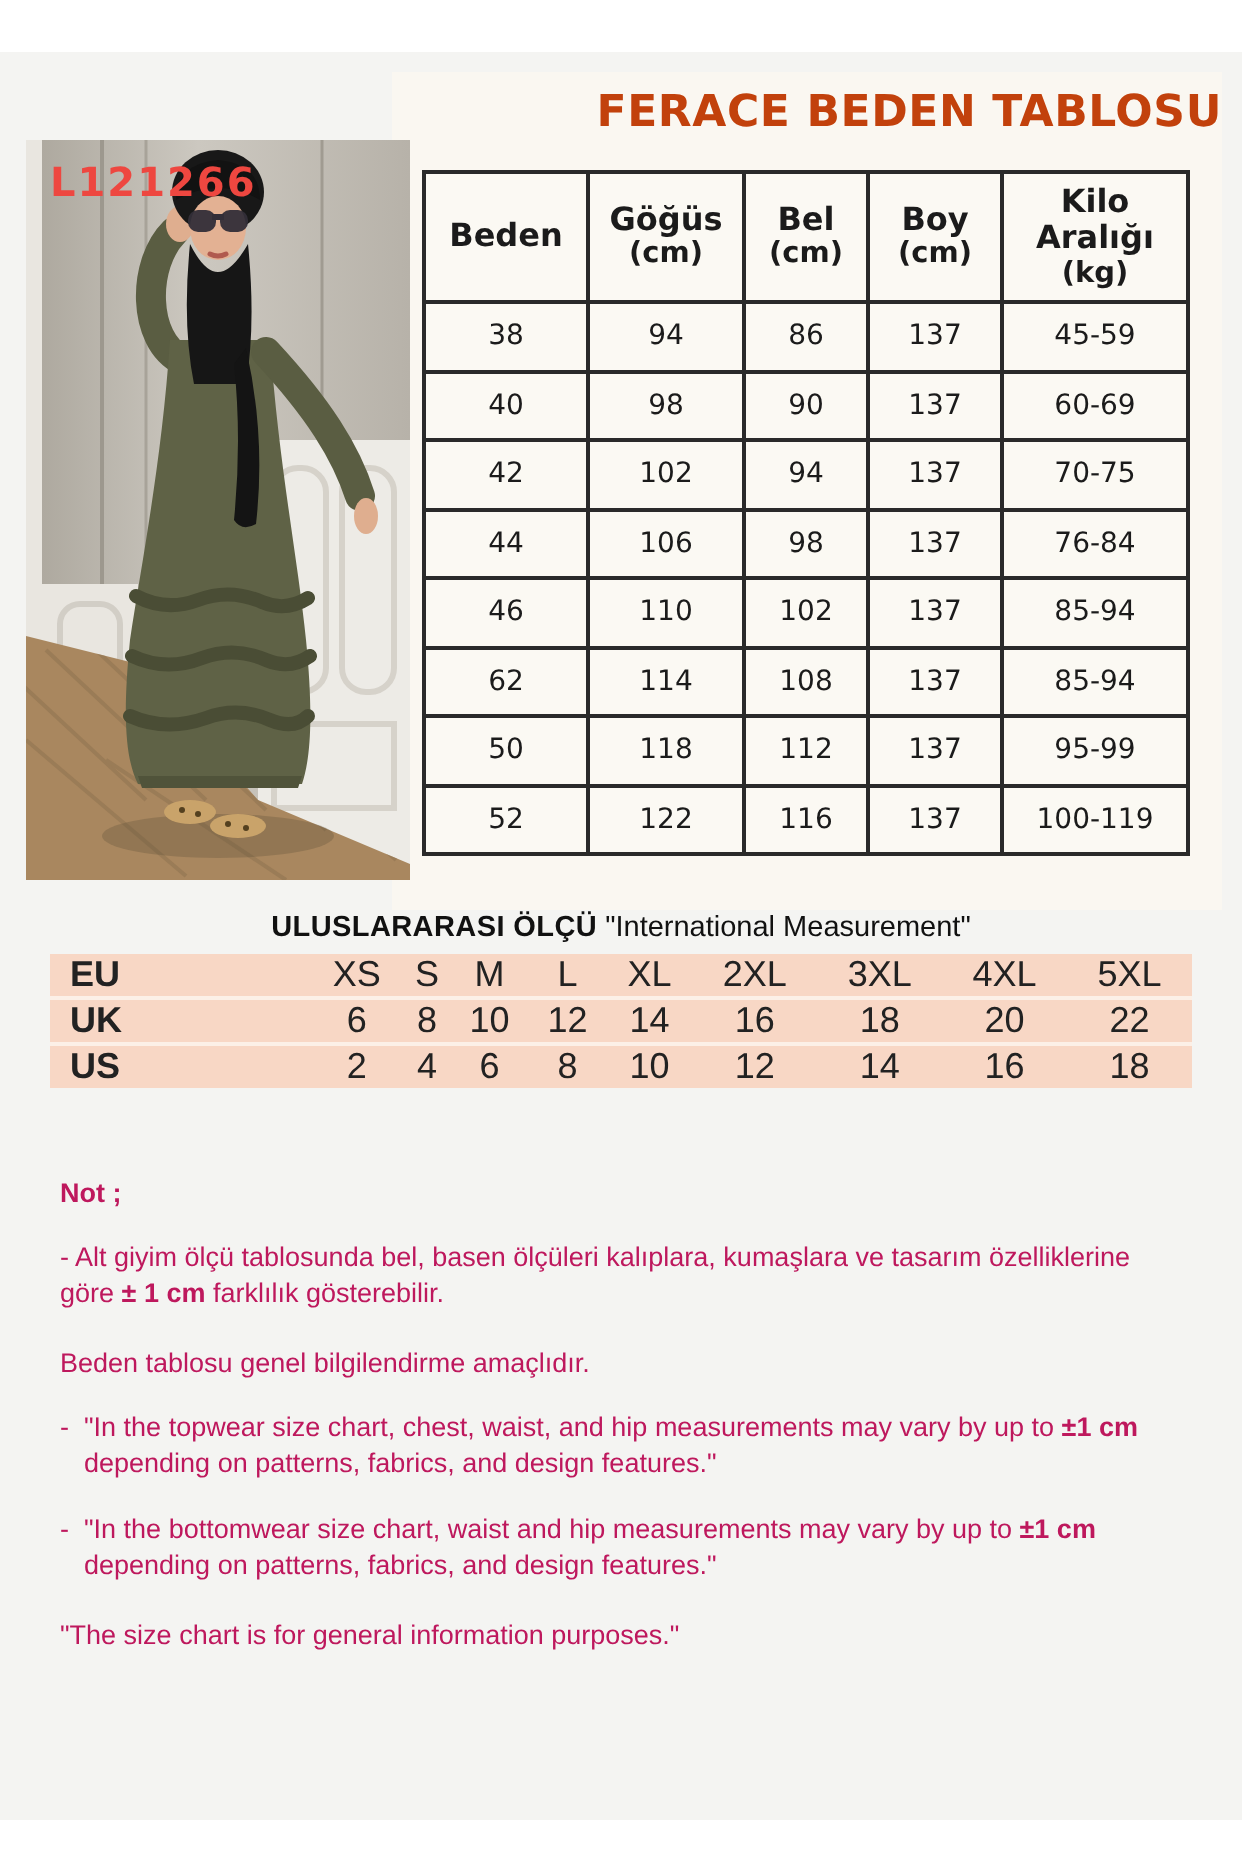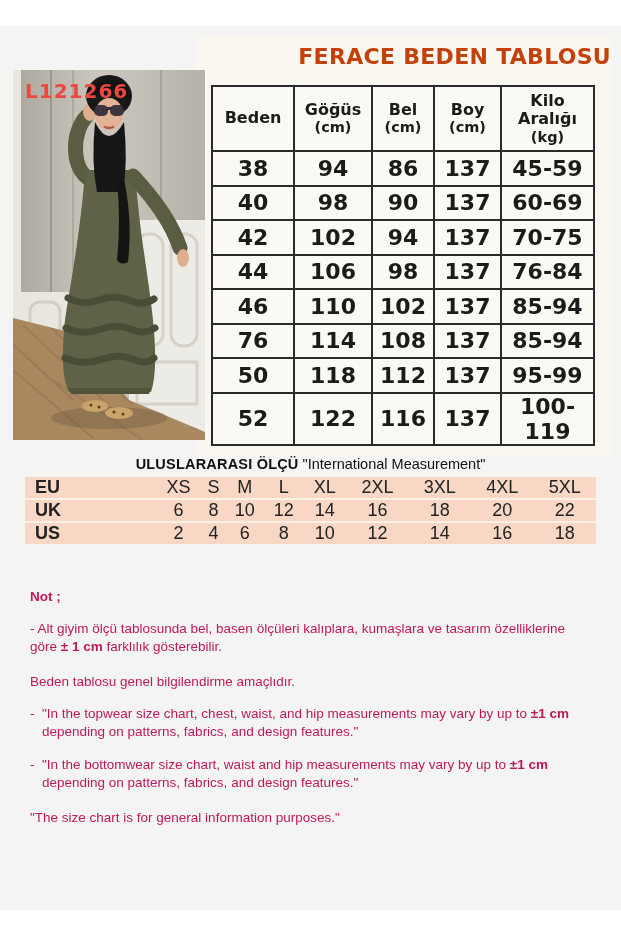--- a/index.html
+++ b/index.html
@@ -11,21 +11,21 @@
   .cream-panel{position:absolute;left:196px;top:36px;width:415px;height:419px;background:#faf7f1;}
 
   .chart-title{position:absolute;left:196px;top:44px;width:415px;text-align:right;
         font-family:"DejaVu Sans",sans-serif;font-weight:700;font-size:22px;letter-spacing:.3px;color:#c2410c;}
 
   
   .size-table{position:absolute;left:211px;top:85px;width:382px;border-collapse:collapse;table-layout:fixed;
         font-family:"DejaVu Sans",sans-serif;color:#1b1b1b;}
   .size-table th,.size-table td{border:2px solid #2a2a2a;background:#fbf9f3;text-align:center;vertical-align:middle;padding:0;}
   .size-table th{height:63px;font-size:16px;font-weight:600;line-height:1.15;}
-  .size-table td{height:32.5px;font-size:22px;font-weight:700;}
+  .size-table td{height:32.5px;font-size:14px;font-weight:400;}
   .th-unit{font-size:14.5px;font-weight:600;}
   .col-beden{width:82px}.col-gogus{width:78px}.col-bel{width:62px}.col-boy{width:67px}.col-kilo{width:93px}
 
   
   .photo{position:absolute;left:13px;top:70px;width:192px;height:370px;overflow:hidden;background:#c0bcb3;}
   .photo svg{display:block;}
   .product-code{position:absolute;left:25px;top:79px;font-family:"DejaVu Sans",sans-serif;font-weight:700;
         font-size:20px;letter-spacing:1px;color:#ee4740;}
 
   
@@ -192,21 +192,21 @@
           <td>76-84</td>
         </tr>
         <tr>
           <td>46</td>
           <td>110</td>
           <td>102</td>
           <td>137</td>
           <td>85-94</td>
         </tr>
         <tr>
-          <td>76</td>
+          <td>62</td>
           <td>114</td>
           <td>108</td>
           <td>137</td>
           <td>85-94</td>
         </tr>
         <tr>
           <td>50</td>
           <td>118</td>
           <td>112</td>
           <td>137</td>

